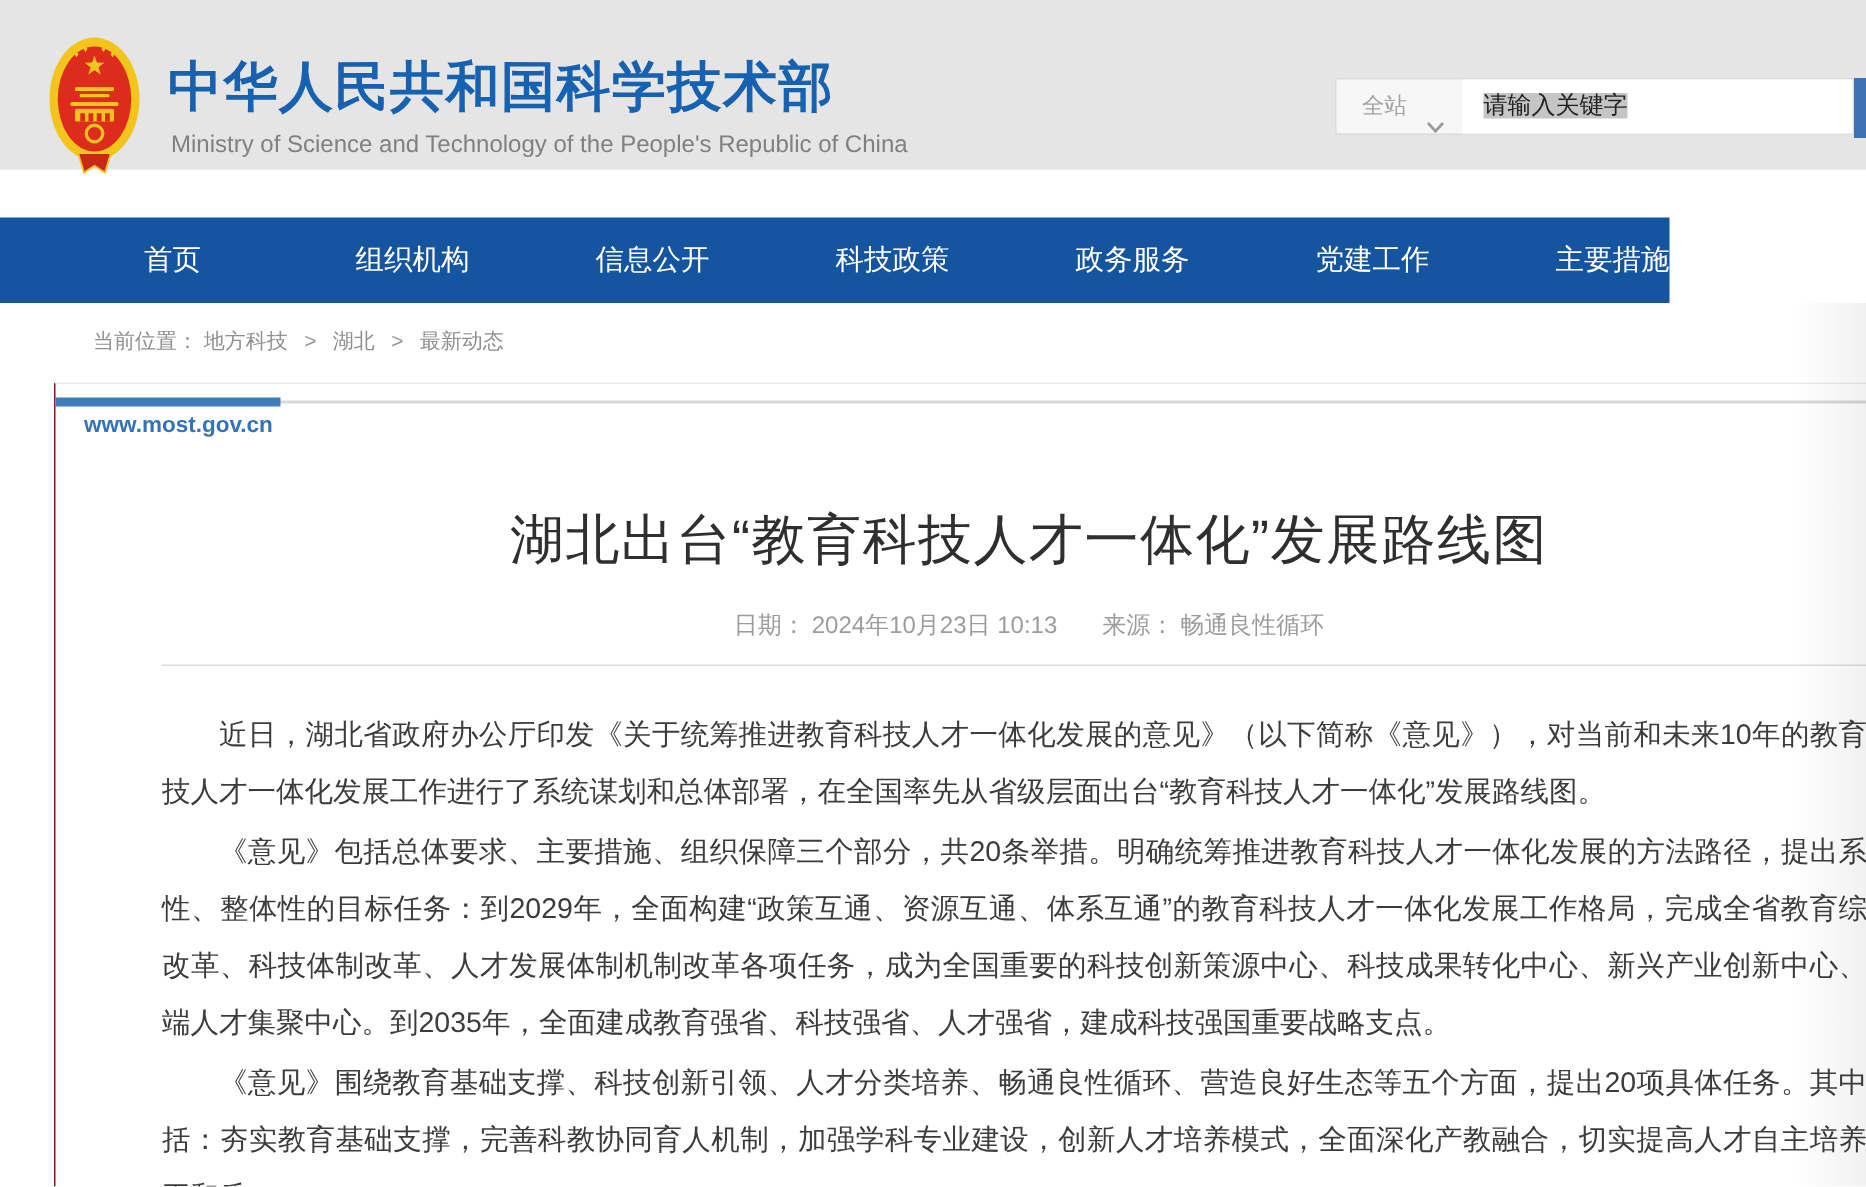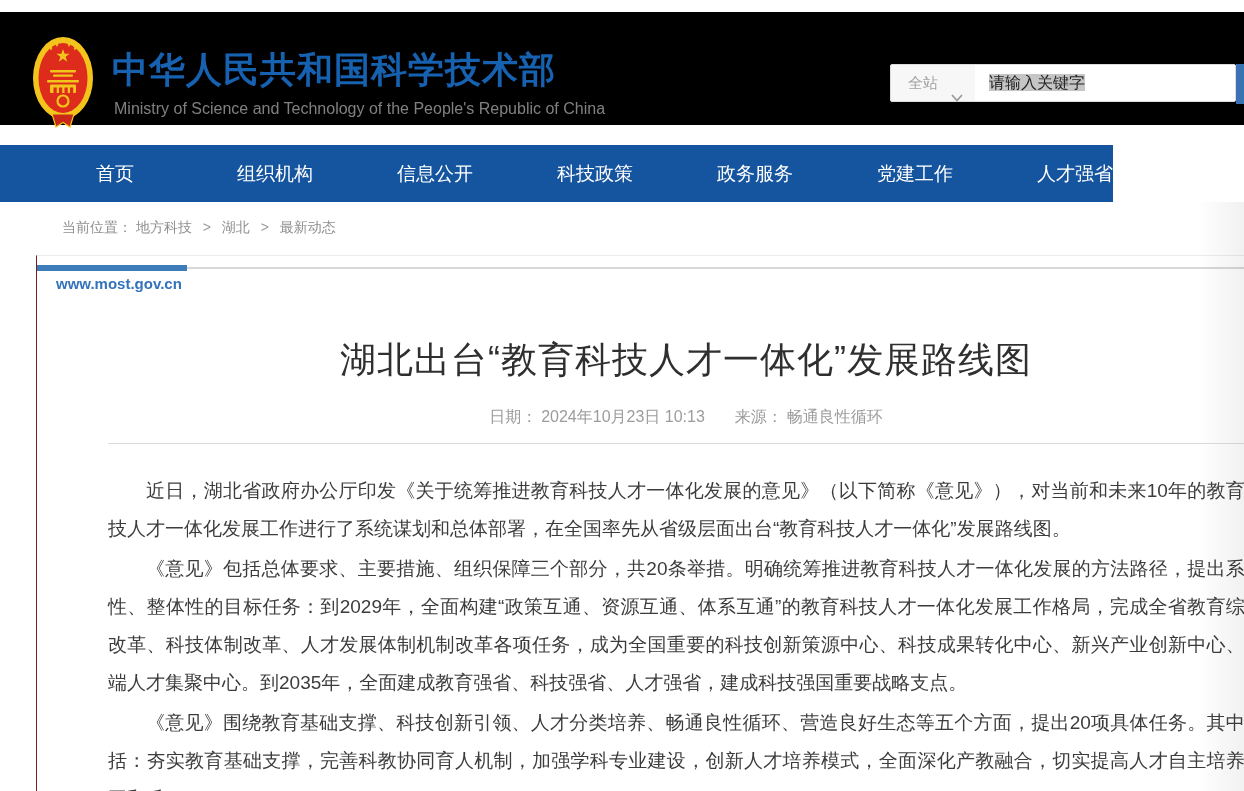--- a/index.html
+++ b/index.html
@@ -2,21 +2,21 @@
 <html><head>
 <meta charset="utf-8">
 <style>
   html, body { margin: 0; padding: 0; overflow: hidden; }
   body {
     width: 1244px; height: 791px; position: relative;
     background: #ffffff;
     font-family: "Liberation Sans", "DejaVu Sans", sans-serif;
   }
   
-  .header { position: absolute; top: 12px; left: 0; width: 1244px; height: 113px; background: #000000; }
+  .header { position: absolute; top: 0; left: 0; width: 1244px; height: 113px; background: #e5e5e5; }
   .logo-link { position: absolute; left: 32px; top: 24px; width: 62px; height: 92px; cursor: pointer; }
   .site-title { position: absolute; left: 112px; top: 34px; margin: 0; font-size: 36px; font-weight: 700; color: #1661b0; letter-spacing: 1px; white-space: nowrap; }
   .site-subtitle { position: absolute; left: 114px; top: 88px; margin: 0; font-size: 16px; font-weight: 400; color: #808080; white-space: nowrap; text-align: center; }
   .search-box { position: absolute; left: 890px; top: 52px; width: 346px; height: 38px; background: #f7f7f7; border: 1px solid #dcdcdc; border-radius: 2px; box-sizing: border-box; padding-left: 40px; }
   .search-scope { position: absolute; left: 0; top: 0; width: 84px; height: 36px; line-height: 36px; padding-left: 17px; box-sizing: border-box; color: #a3a3a3; font-size: 15px; cursor: pointer; }
   .search-scope .chev { position: absolute; right: 12px; top: 14px; }
   .search-input { position: absolute; left: 84px; right: 0; top: 0; bottom: 0; background: #ffffff; line-height: 36px; padding-left: 14px; font-size: 16px; color: #222; cursor: text; overflow: hidden; white-space: nowrap; }
   .search-input .selected { background: #c5c5c5; }
   .search-button { position: absolute; left: 1236px; top: 52px; width: 34px; height: 40px; background: #3a72b4; cursor: pointer; }
   
@@ -95,21 +95,21 @@
 </div>
 
 <div class="navbar">
   <ul>
     <li>首页</li>
     <li>组织机构</li>
     <li>信息公开</li>
     <li>科技政策</li>
     <li>政务服务</li>
     <li>党建工作</li>
-    <li>人才强省</li>
+    <li>主要措施</li>
     <li>专题</li>
   </ul>
 </div>
 
 <div class="breadcrumb-row">
   <div class="breadcrumb">
     <span>当前位置：</span>
     <span class="crumb">地方科技</span>
     <span class="sep">&gt;</span>
     <span class="crumb">湖北</span>

